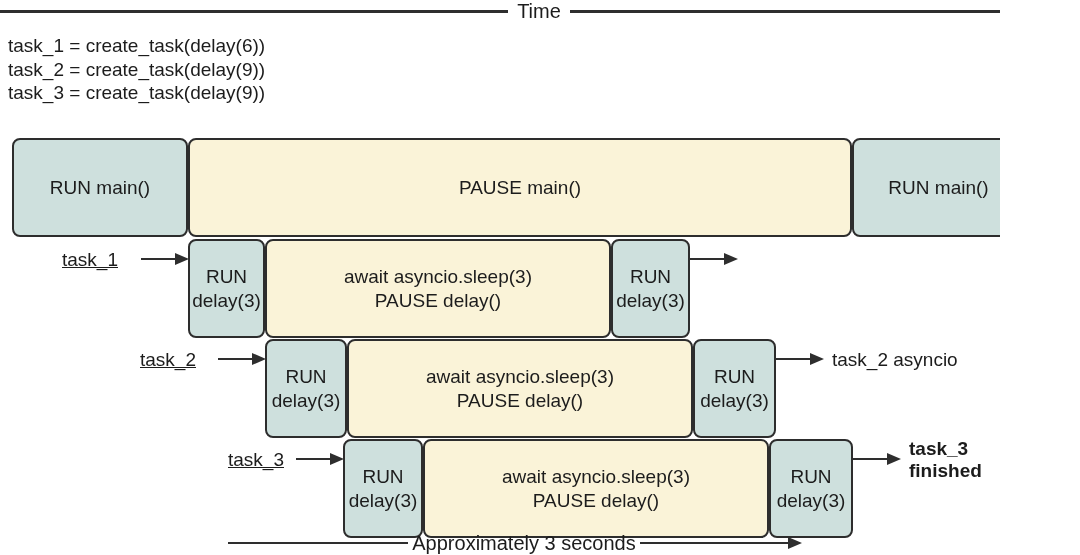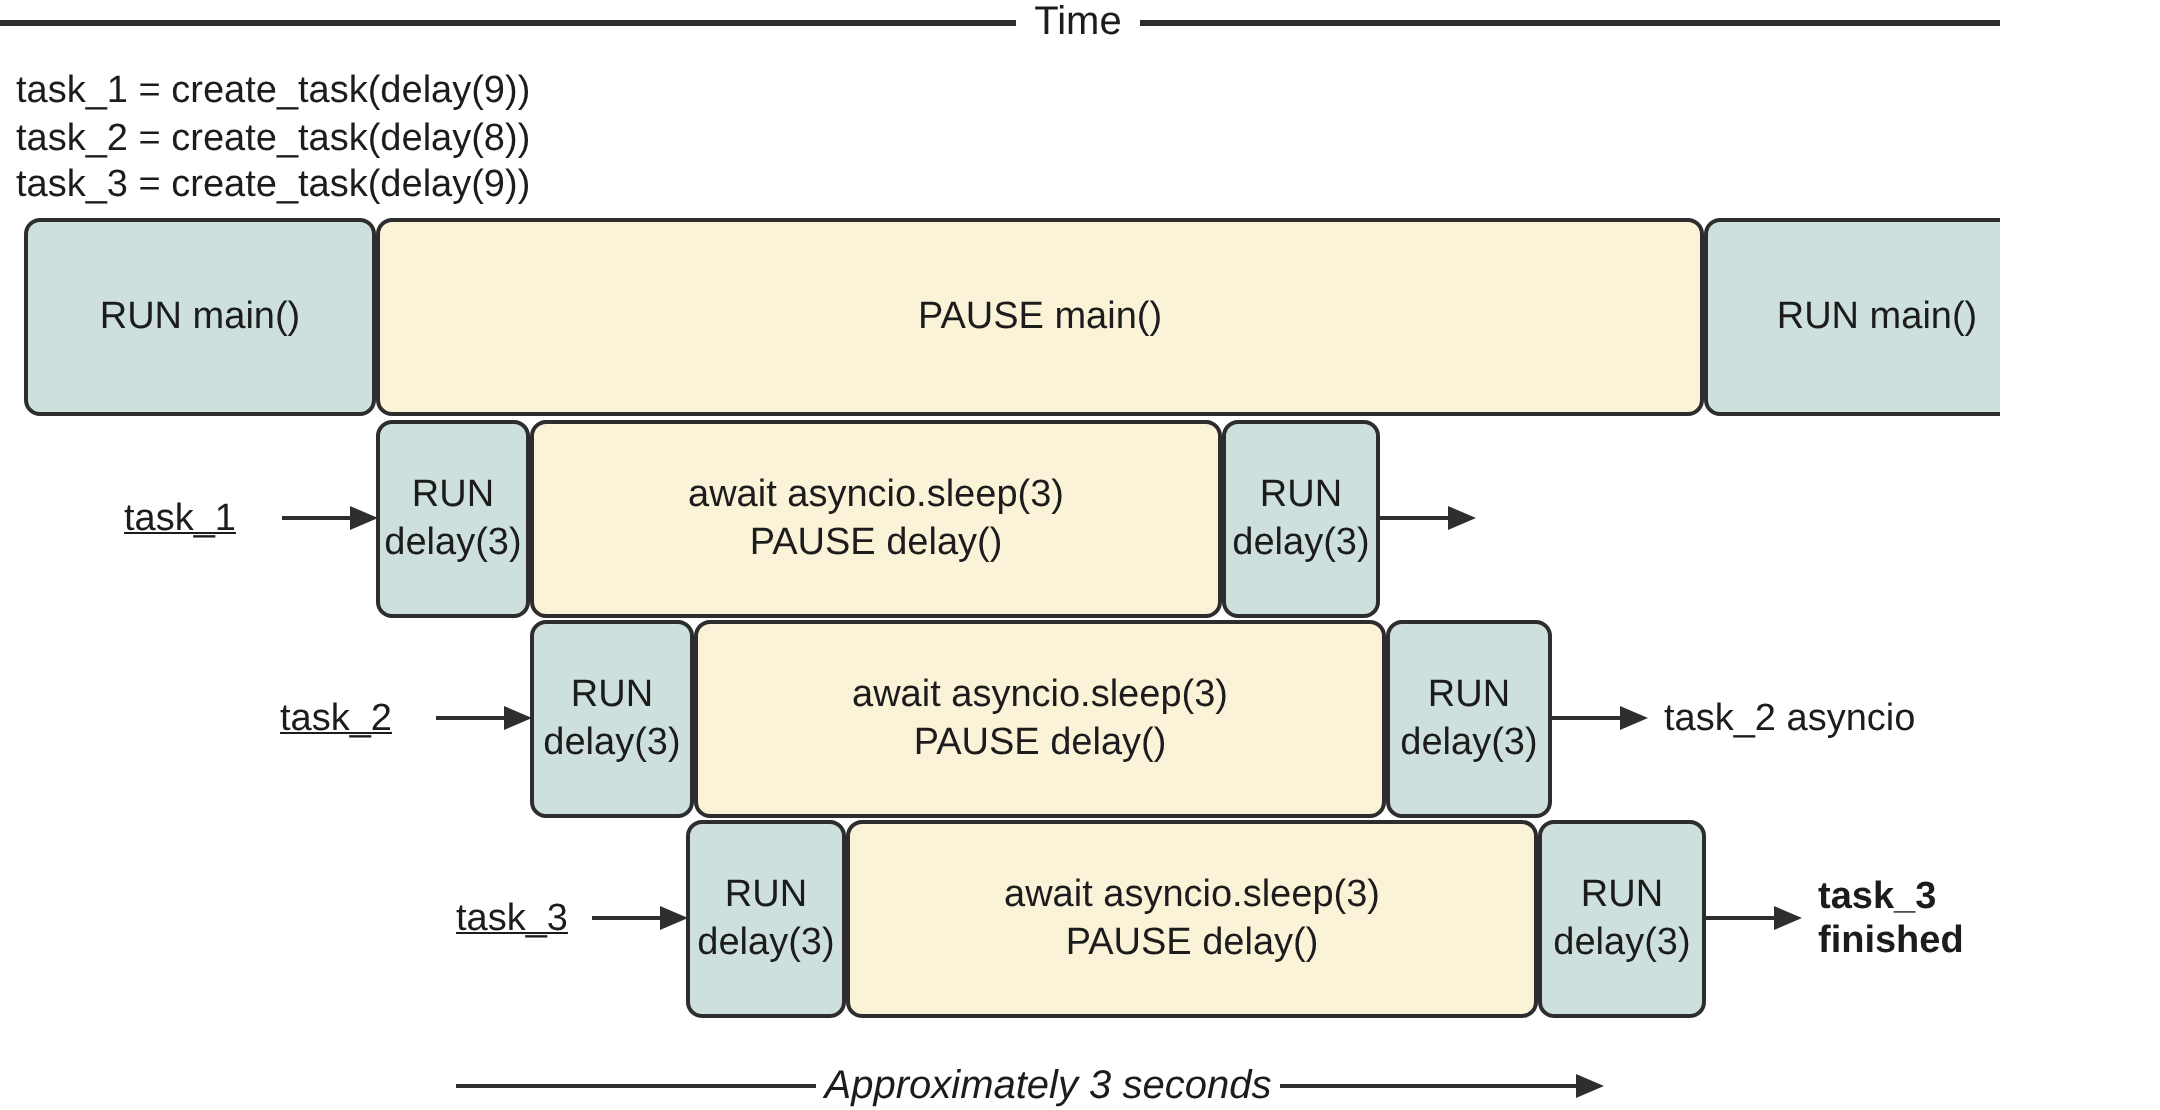--- a/index.html
+++ b/index.html
@@ -26,20 +26,21 @@
     border: 2px solid var(--border, #2d2d2d);
     border-radius: 8px;
     box-sizing: border-box;
     display: flex;
     flex-direction: column;
     align-items: center;
     justify-content: center;
     text-align: center;
     font-size: 19px;
     line-height: 24px;
+    margin-top: 29px;
   }
   .run   { background: var(--run-fill, #cee0dd); }
   .pause { background: var(--pause-fill, #faf3d8); }
 
   .sidelabel {
     position: absolute;
     font-size: 19px;
     display: flex;
     align-items: center;
     text-decoration: underline;
@@ -103,38 +104,37 @@
   .t3-fin-line { left: 853px; top: 458px; width: 36px; }
   .t3-fin-ah   { left: 887px; top: 453px; }
   .t3-fin-text { left: 909px; top: 410px; height: 99px; font-weight: bold; }
 
   
   .dur-line-left  { left: 228px; top: 542px; width: 180px; }
   .dur-label {
     position: absolute; left: 408px; top: 530px; width: 232px; height: 26px;
     display: flex; align-items: center; justify-content: center;
     font-size: 20px;
-    font-style: italic;
   }
   .dur-line-right { left: 640px; top: 542px; width: 150px; }
   .dur-ah { left: 788px; top: 537px; }
 </style>
 </head>
 <body>
 
 <div class="canvas">
 
   <div class="hline time-line-left"></div>
   <div class="time-label">Time</div>
   <div class="hline time-line-right"></div>
   <div class="ah-right time-ah"></div>
 
   <div class="code-block">
-    <div>task_1 = create_task(delay(9))</div>
-    <div>task_2 = create_task(delay(8))</div>
+    <div>task_1 = create_task(delay(6))</div>
+    <div>task_2 = create_task(delay(9))</div>
     <div>task_3 = create_task(delay(9))</div>
   </div>
 
   <div class="box run main-run-start">
     <span>RUN main()</span>
   </div>
   <div class="box pause main-pause">
     <span>PAUSE main()</span>
   </div>
   <div class="box run main-run-end">

